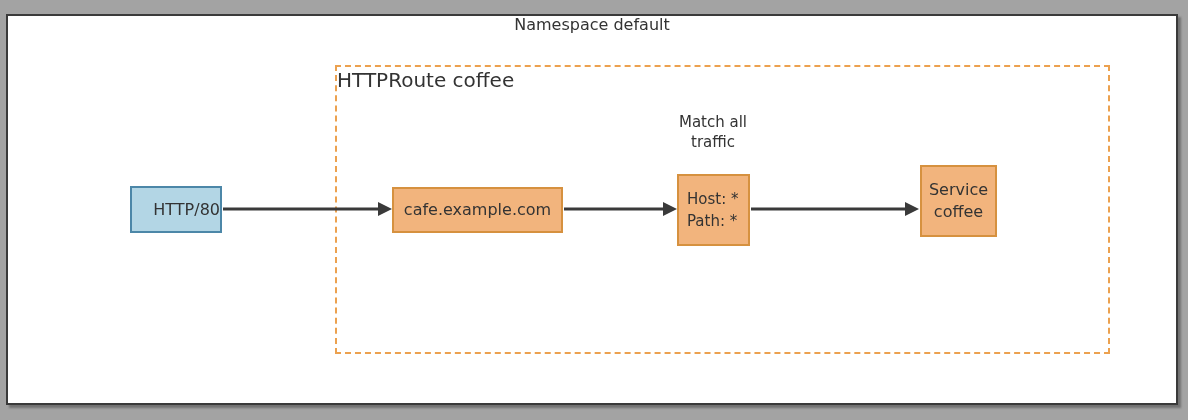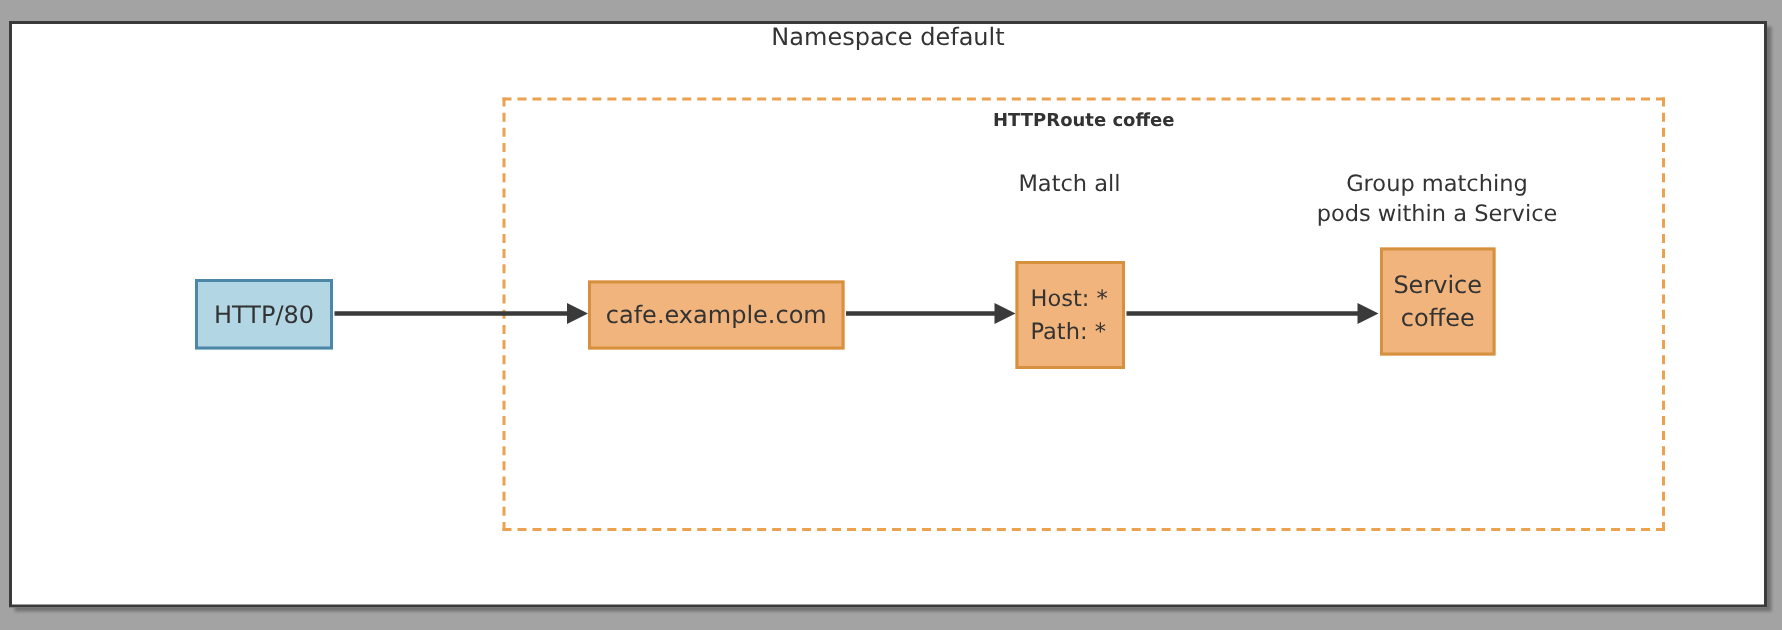--- a/index.html
+++ b/index.html
@@ -22,42 +22,42 @@
   .frame-label{
     position:absolute;left:6px;top:15px;width:1172px;
     text-align:center;font-size:16px;line-height:19px;
   }
 
   .group{
     position:absolute;
     border:2px dashed transparent;
   }
   .group-label{
-    width:100%;text-align:center;font-size:12px;line-height:19px;
+    width:100%;text-align:left;font-size:20px;line-height:19px;
     padding-top:4px;
-    font-weight:bold;
   }
   .gateway-group{
     left:73px;top:125px;width:205px;height:170px;
     border-color:var(--blue_dash,#3e97c9);
   }
   .httproute-group{
     left:335px;top:65px;width:775px;height:289px;
     border-color:var(--orange_dash,#eca14f);
   }
 
   .node{
     position:absolute;
     display:flex;flex-direction:column;
     align-items:center;justify-content:center;
     font-size:16px;line-height:22px;
   }
   .node-blue{
     background:var(--blue_fill,#b3d6e5);
     border:2px solid var(--blue_stroke,#4c87a8);
+    align-items:flex-end;
   }
   .node-orange{
     background:var(--orange_fill,#f2b47d);
     border:2px solid var(--orange_stroke,#d6913f);
   }
   .listener-node{left:130px;top:186px;width:92px;height:47px;}
   .hostname-node{left:392px;top:187px;width:171px;height:46px;}
   .match-node{left:677px;top:174px;width:73px;height:72px;
     align-items:flex-start;padding-left:8px;font-size:15px;}
   .service-node{left:920px;top:165px;width:77px;height:72px;}
@@ -89,31 +89,28 @@
   <div class="node node-blue listener-node">
     <span>HTTP/80</span>
   </div>
 
   <div class="node node-orange hostname-node">
     <span>cafe.example.com</span>
   </div>
 
   <div class="annotation match-annotation">
     <div>Match all</div>
+    <div>traffic</div>
   </div>
 
   <div class="node node-orange match-node">
     <span>Host: *</span>
     <span>Path: *</span>
   </div>
 
-  <div class="annotation backend-annotation">
-    <div>Group matching</div>
-    <div>pods within a Service</div>
-  </div>
 
   <div class="node node-orange service-node">
     <span>Service</span>
     <span>coffee</span>
   </div>
 
   <svg class="arrows" width="1188" height="420">
     <g>
       <line class="arrow-line" x1="223" y1="209" x2="379" y2="209"></line>
       <polygon class="arrow-head" points="378,202 392,209 378,216"></polygon>

